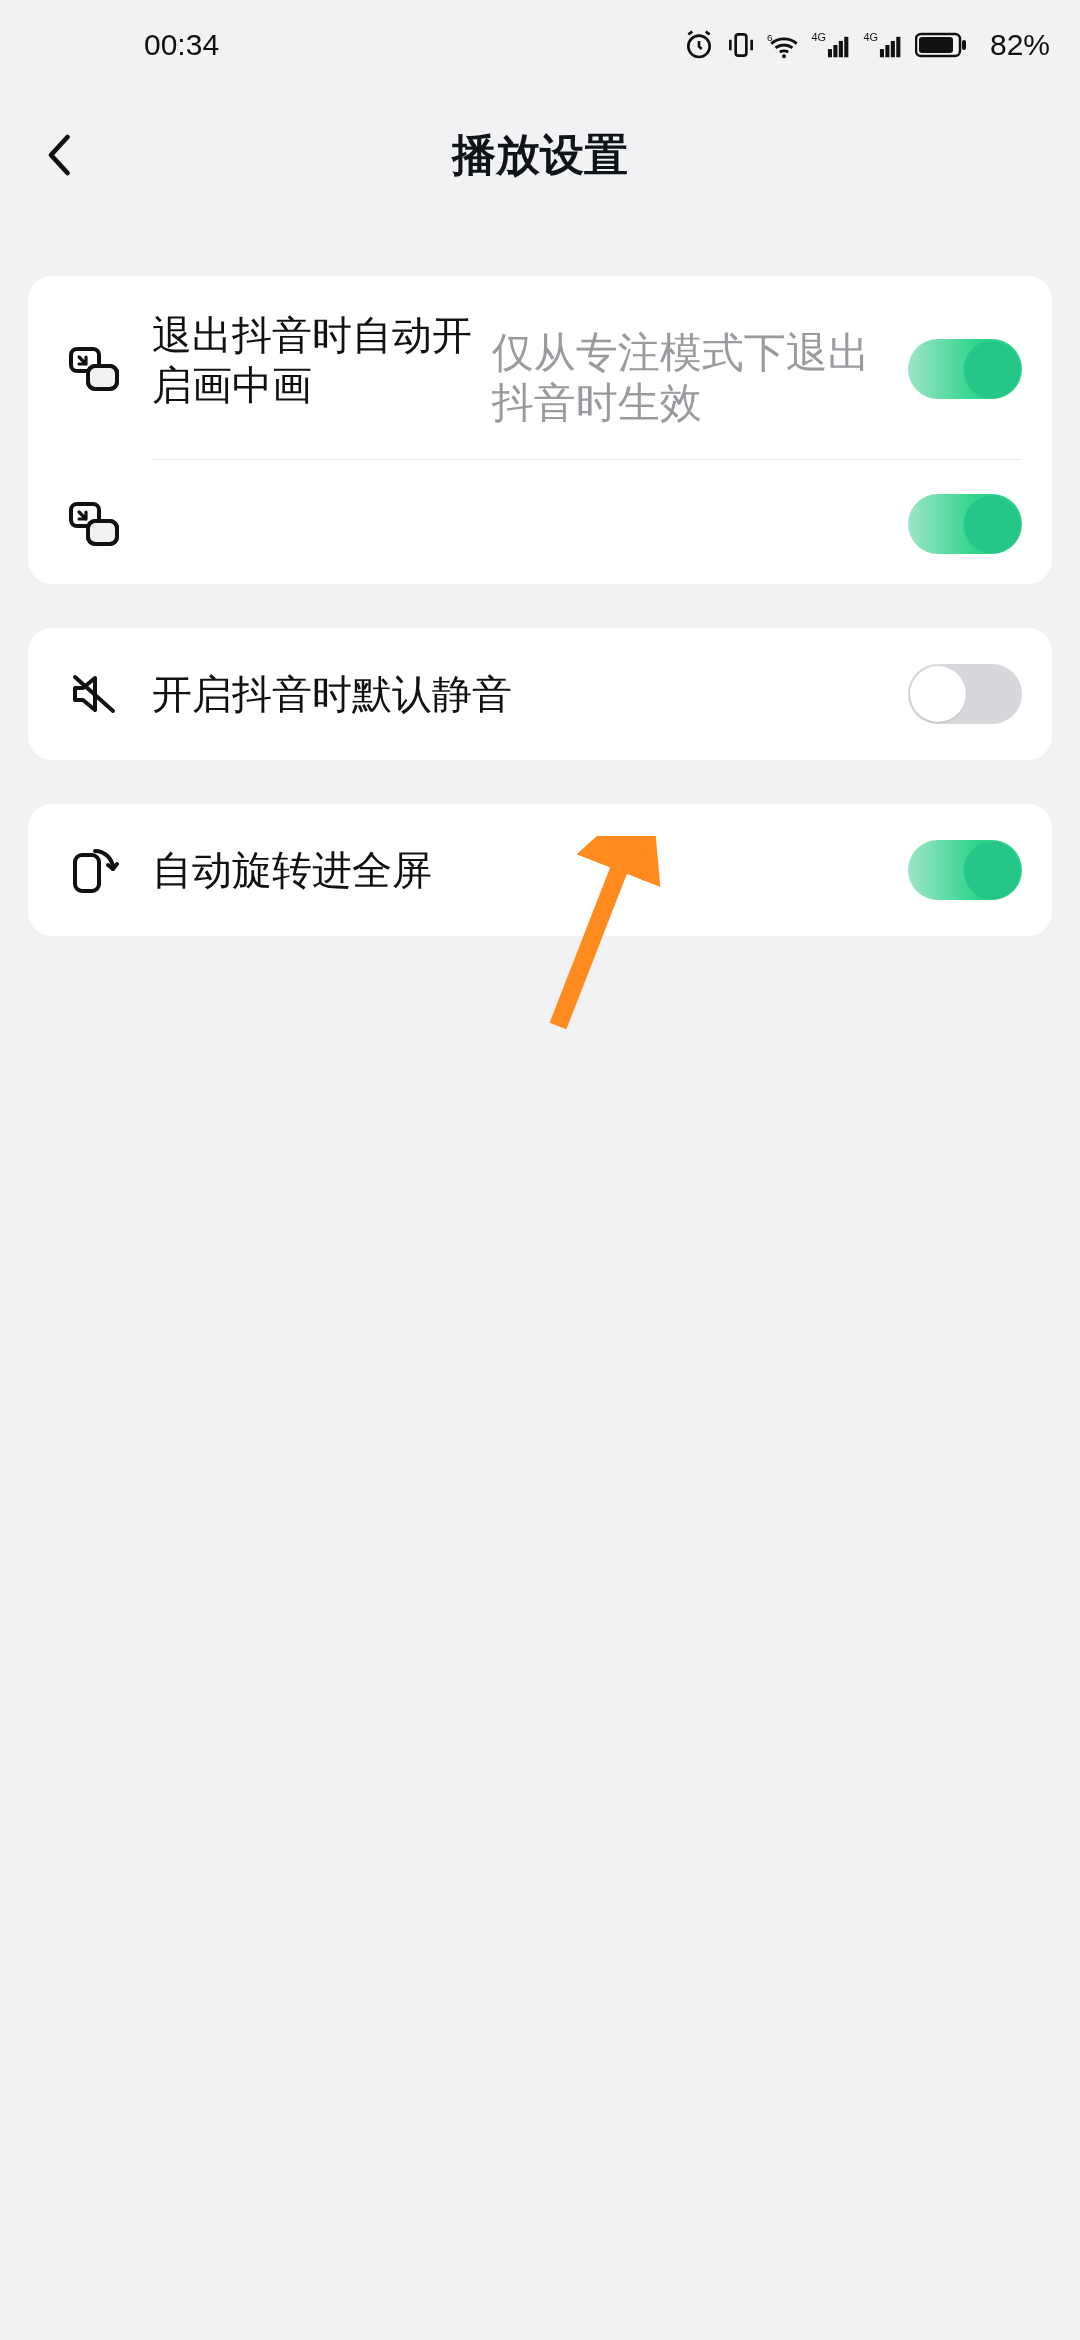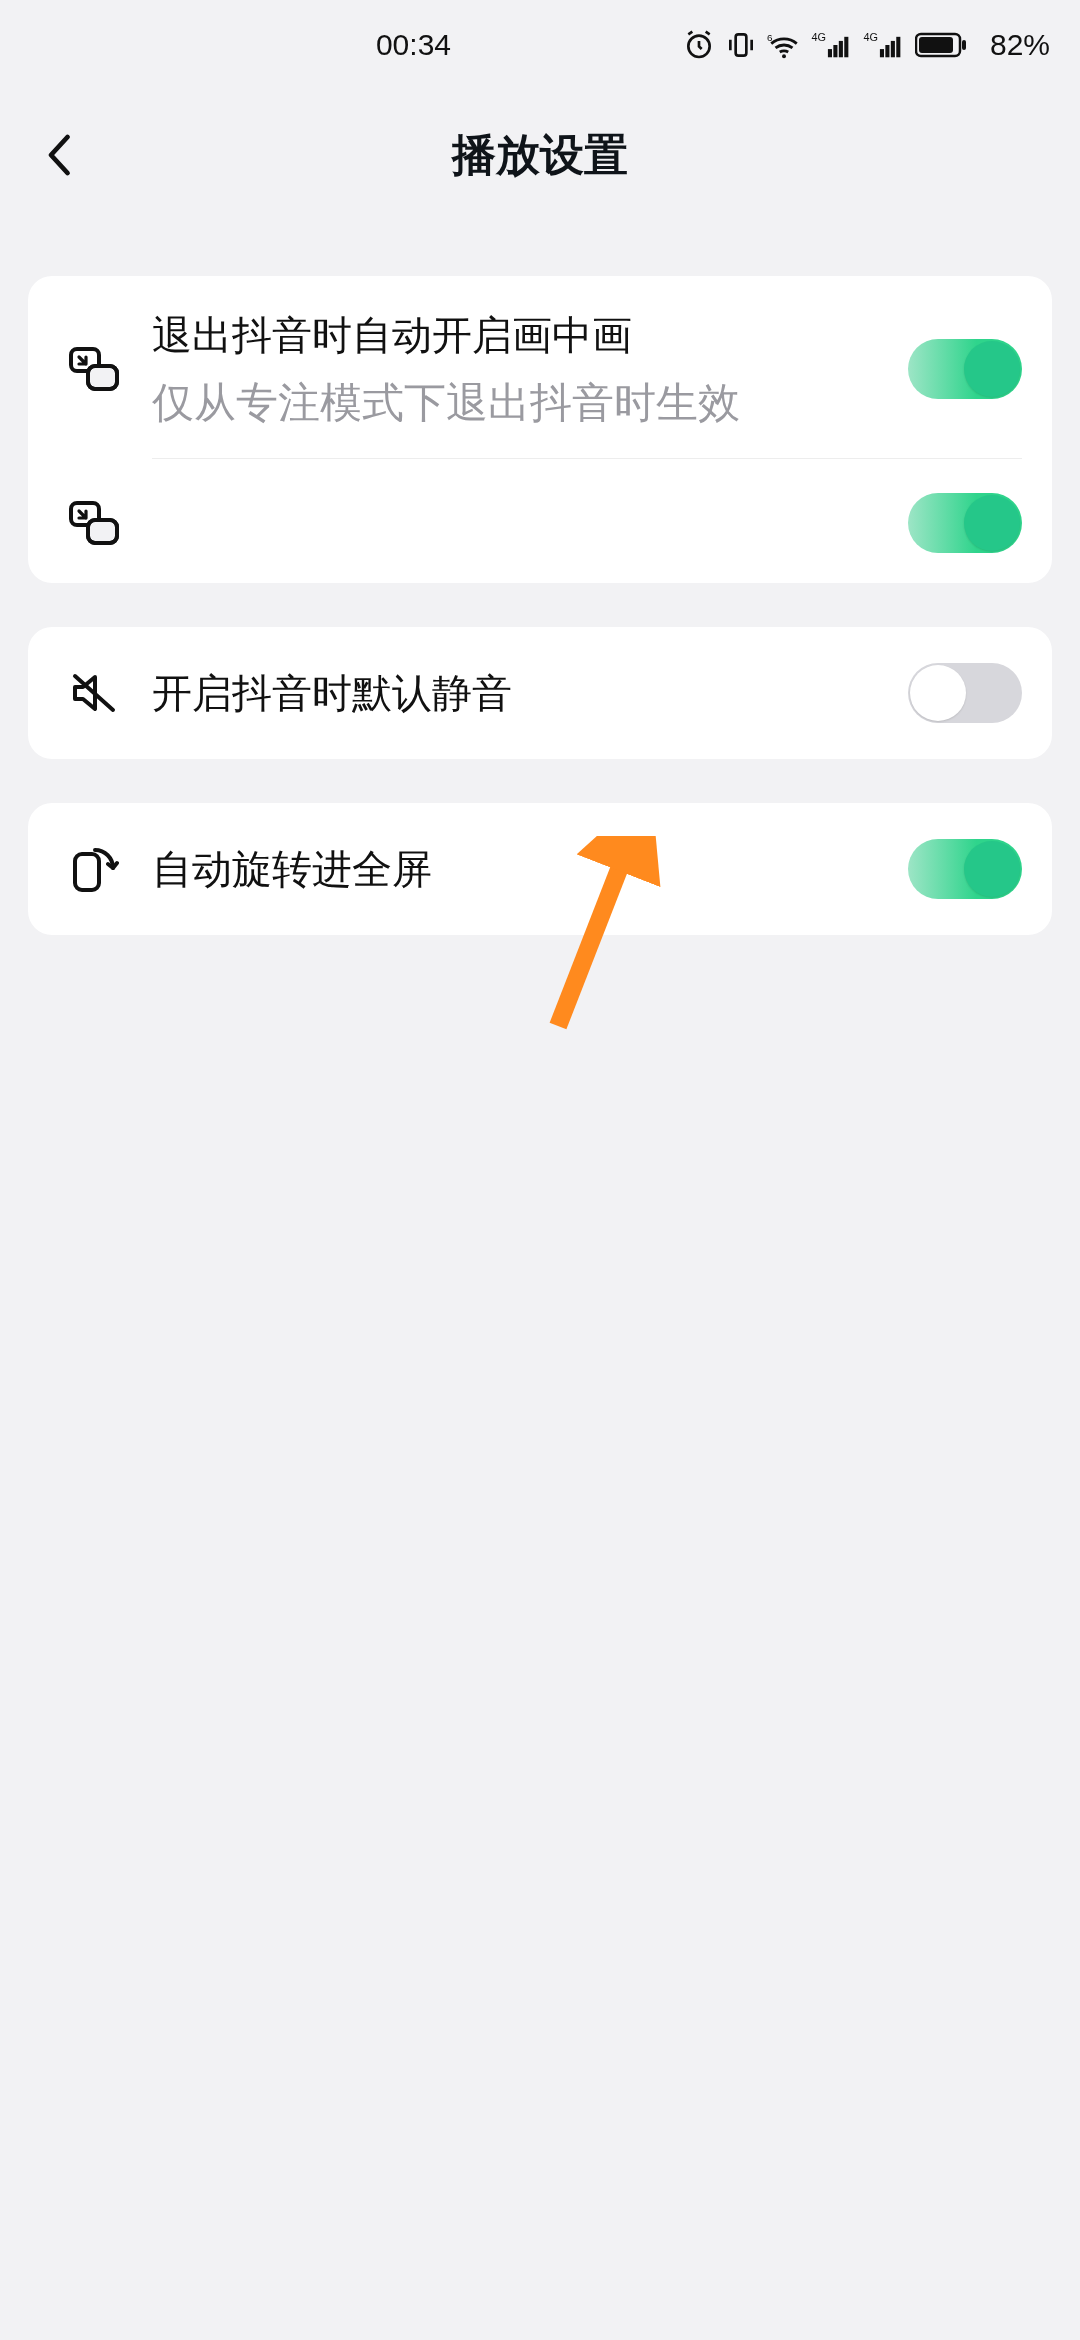--- a/index.html
+++ b/index.html
@@ -1,20 +1,20 @@
 <!DOCTYPE html>
 <html><head>
   <meta charset="utf-8">
   <style>
     * { margin:0; padding:0; box-sizing:border-box; font-family:-apple-system,"PingFang SC","Helvetica Neue",Arial,sans-serif; }
     body { width:1080px; height:2340px; background:#f2f2f4; overflow:hidden; position:relative; color:#111; }
 
     
     .status-bar { height:90px; display:flex; align-items:center; padding:0 24px 0 24px; font-size:30px; font-weight:500; color:#111; }
-    .status-time { flex:1; text-align:center; padding-left:120px; font-feature-settings:"tnum"; }
+    .status-time { flex:1; padding-left:120px; font-feature-settings:"tnum"; }
     .status-icons { display:flex; align-items:center; gap:10px; padding-right:6px; }
     .status-icons svg { display:block; }
     .status-batt-wrap { display:flex; align-items:center; gap:23px; }
     .batt-text { font-size:30px; }
 
     
     .header { height:130px; display:flex; align-items:center; padding:0 20px; position:relative; }
     .back-btn { width:80px; height:80px; display:flex; align-items:center; justify-content:center; }
     .page-title { position:absolute; left:50%; top:50%; transform:translate(-50%,-50%); font-size:44px; font-weight:700; color:#0f1419; }
 
@@ -22,21 +22,21 @@
     .content { padding: 56px 28px 0 28px; display:flex; flex-direction:column; gap:44px; }
     .card { background:#fff; border-radius:24px; overflow:hidden; }
 
     .row { display:flex; align-items:center; padding:36px 30px; }
     .row.tall { padding:34px 30px 30px 30px; }
     .card .divider { height:1px; background:#ededed; margin-left:124px; margin-right:30px; }
 
     .icon-cell { width:72px; display:flex; justify-content:center; align-items:flex-start; }
     .icon-cell svg { display:block; }
 
-    .text-cell { flex:1; padding-left:22px; display:flex; flex-direction:column; }
+    .text-cell { flex:1; padding-left:22px; display:flex; flex-direction:row; }
     .label { font-size:40px; font-weight:500; color:#111; line-height:1.25; }
     .sublabel { margin-top:18px; font-size:42px; color:#9a9aa0; line-height:1.2; }
 
     .toggle { width:114px; height:60px; border-radius:30px; position:relative; flex-shrink:0; }
     .toggle .knob { position:absolute; top:2px; width:56px; height:56px; border-radius:50%; background:#fff; box-shadow:0 1px 2px rgba(0,0,0,.12); }
     .toggle.on { background:linear-gradient(to right,#9de5c6 0%,#2fd48c 60%,#2fd48c 100%); }
     .toggle.on .knob { right:2px; background:#25c789; }
     .toggle.off { background:#d7d7dc; }
     .toggle.off .knob { left:2px; background:#fff; }
 

